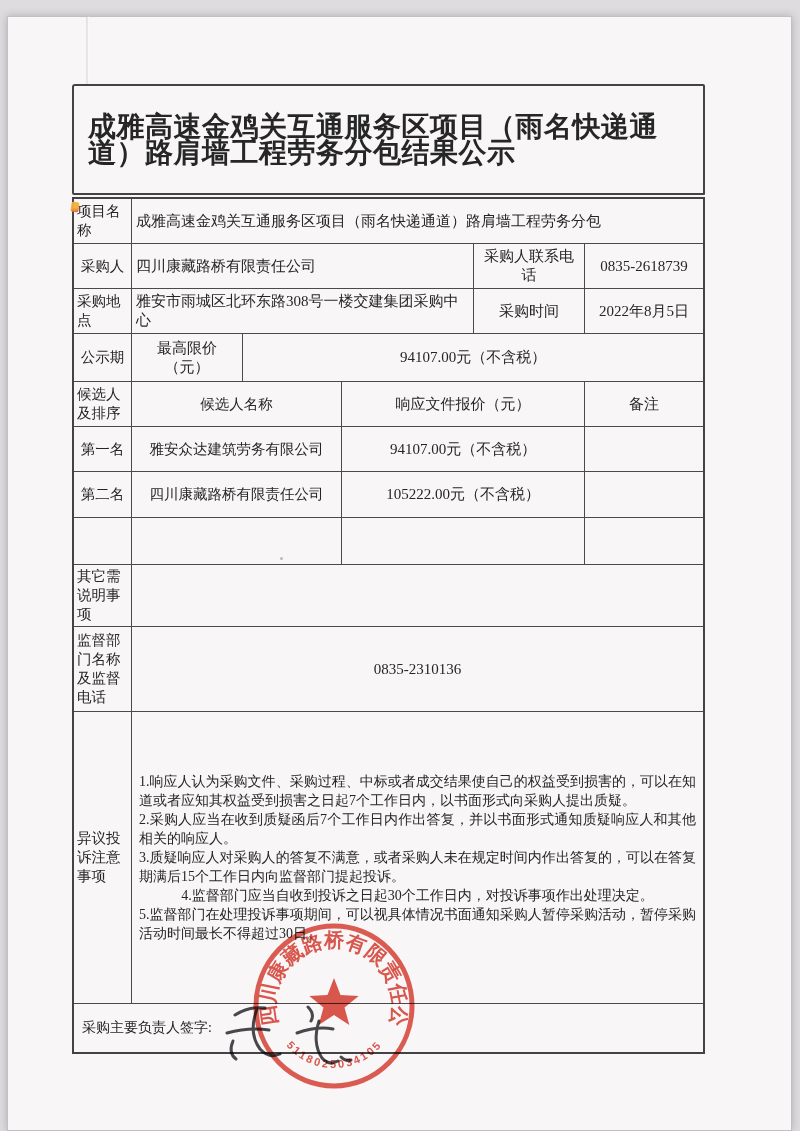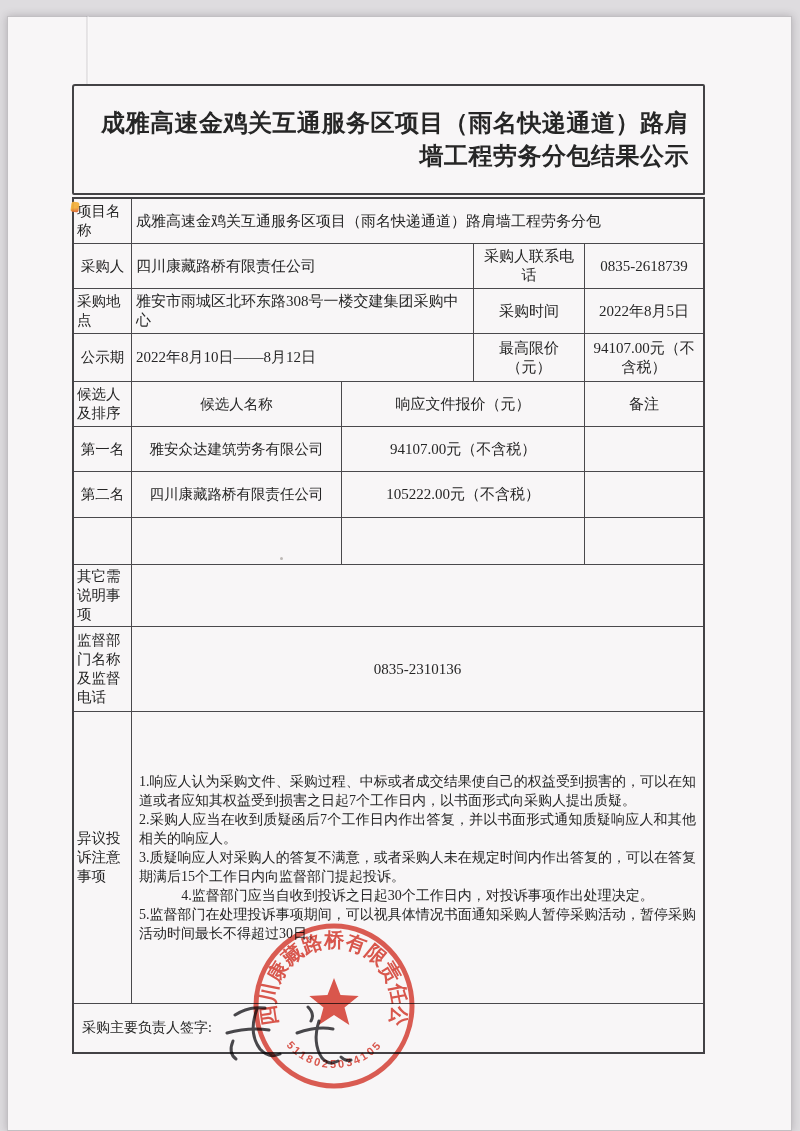--- a/index.html
+++ b/index.html
@@ -10,33 +10,33 @@
   .paper { position:absolute; left:7px; top:16px; width:785px; height:1115px;
            background:#f8f6f7; border:1px solid #c2c0c3;
            box-shadow:0 0 8px rgba(60,55,60,.28); }
   .crease { position:absolute; left:86px; top:16px; width:3px; height:70px;
             background:linear-gradient(90deg, rgba(140,135,140,.0), rgba(140,135,140,.35), rgba(255,255,255,.6), rgba(140,135,140,.0)); }
 
   
   .title-box { position:absolute; left:72px; top:84px; width:633px; height:111px;
                border:2px solid #434245; display:flex; align-items:center; justify-content:center;
                border-radius:3px 2px 1px 2px; }
-  .title { font-size:24px; font-weight:700; line-height:33px; text-align:right; padding:0 14px; letter-spacing:.5px; }
+  .title { font-size:28px; font-weight:700; line-height:26px; text-align:left; padding:0 14px; letter-spacing:.5px; }
 
   
   .tbl { position:absolute; left:72px; top:197px; width:633px; border:2px solid #434245; background:rgba(255,255,255,.0); }
   .trow { display:flex; border-bottom:1.5px solid #4a494c; }
   .trow:last-child { border-bottom:none; }
   .cell { border-right:1.5px solid #4a494c; display:flex; align-items:center; font-size:15px; line-height:19px; padding:2px 4px; }
   .cell:last-child { border-right:none; }
   .c-lbl  { width:58px; font-size:14.5px; padding:10px 3px; }
   .c-val  { flex:1; }
   .c-val2 { width:342px; }
   .c-mid  { width:111px; justify-content:center; text-align:center; }
-  .c-end  { flex:1; justify-content:center; text-align:center; }
+  .c-end  { flex:1; justify-content:center; text-align:left; }
   .c-name { width:210px; justify-content:center; text-align:right; font-size:14.5px; }
   .c-bid  { width:243px; justify-content:center; text-align:center; }
   .c-rem  { flex:1; }
   .ctr { justify-content:center; }
   .h45{height:45px} .h48{height:48px} .h46{height:46px} .h47{height:47px} .h62{height:62px} .h85{height:85px} .h292{height:292px} .hsig{height:48px}
   .subcol { flex:1; display:flex; flex-direction:column; padding:0; align-items:stretch; }
   .subrow { flex:1; display:flex; align-items:center; justify-content:center; text-align:center; font-size:15px; }
   .subrow.first { border-bottom:1.5px solid #4a494c; }
   .obj-cell { flex:1; display:flex; flex-direction:column; justify-content:center; padding:6px 7px; }
   .obj-item { font-size:14px; line-height:19px; text-align:justify; }
@@ -79,21 +79,20 @@
 
     <div class="trow h45">
       <div class="cell c-lbl">采购地点</div>
       <div class="cell c-val2">雅安市雨城区北环东路308号一楼交建集团采购中心</div>
       <div class="cell c-mid">采购时间</div>
       <div class="cell c-end">2022年8月5日</div>
     </div>
 
     <div class="trow h48">
       <div class="cell c-lbl ctr">公示期</div>
-      <div class="cell c-val2">2022年8月10日——8月12日</div>
       <div class="cell c-mid">最高限价（元）</div>
       <div class="cell c-end">94107.00元（不含税）</div>
     </div>
 
     <div class="trow h45">
       <div class="cell c-lbl">候选人及排序</div>
       <div class="cell c-name">候选人名称</div>
       <div class="cell c-bid">响应文件报价（元）</div>
       <div class="cell c-rem ctr">备注</div>
     </div>

